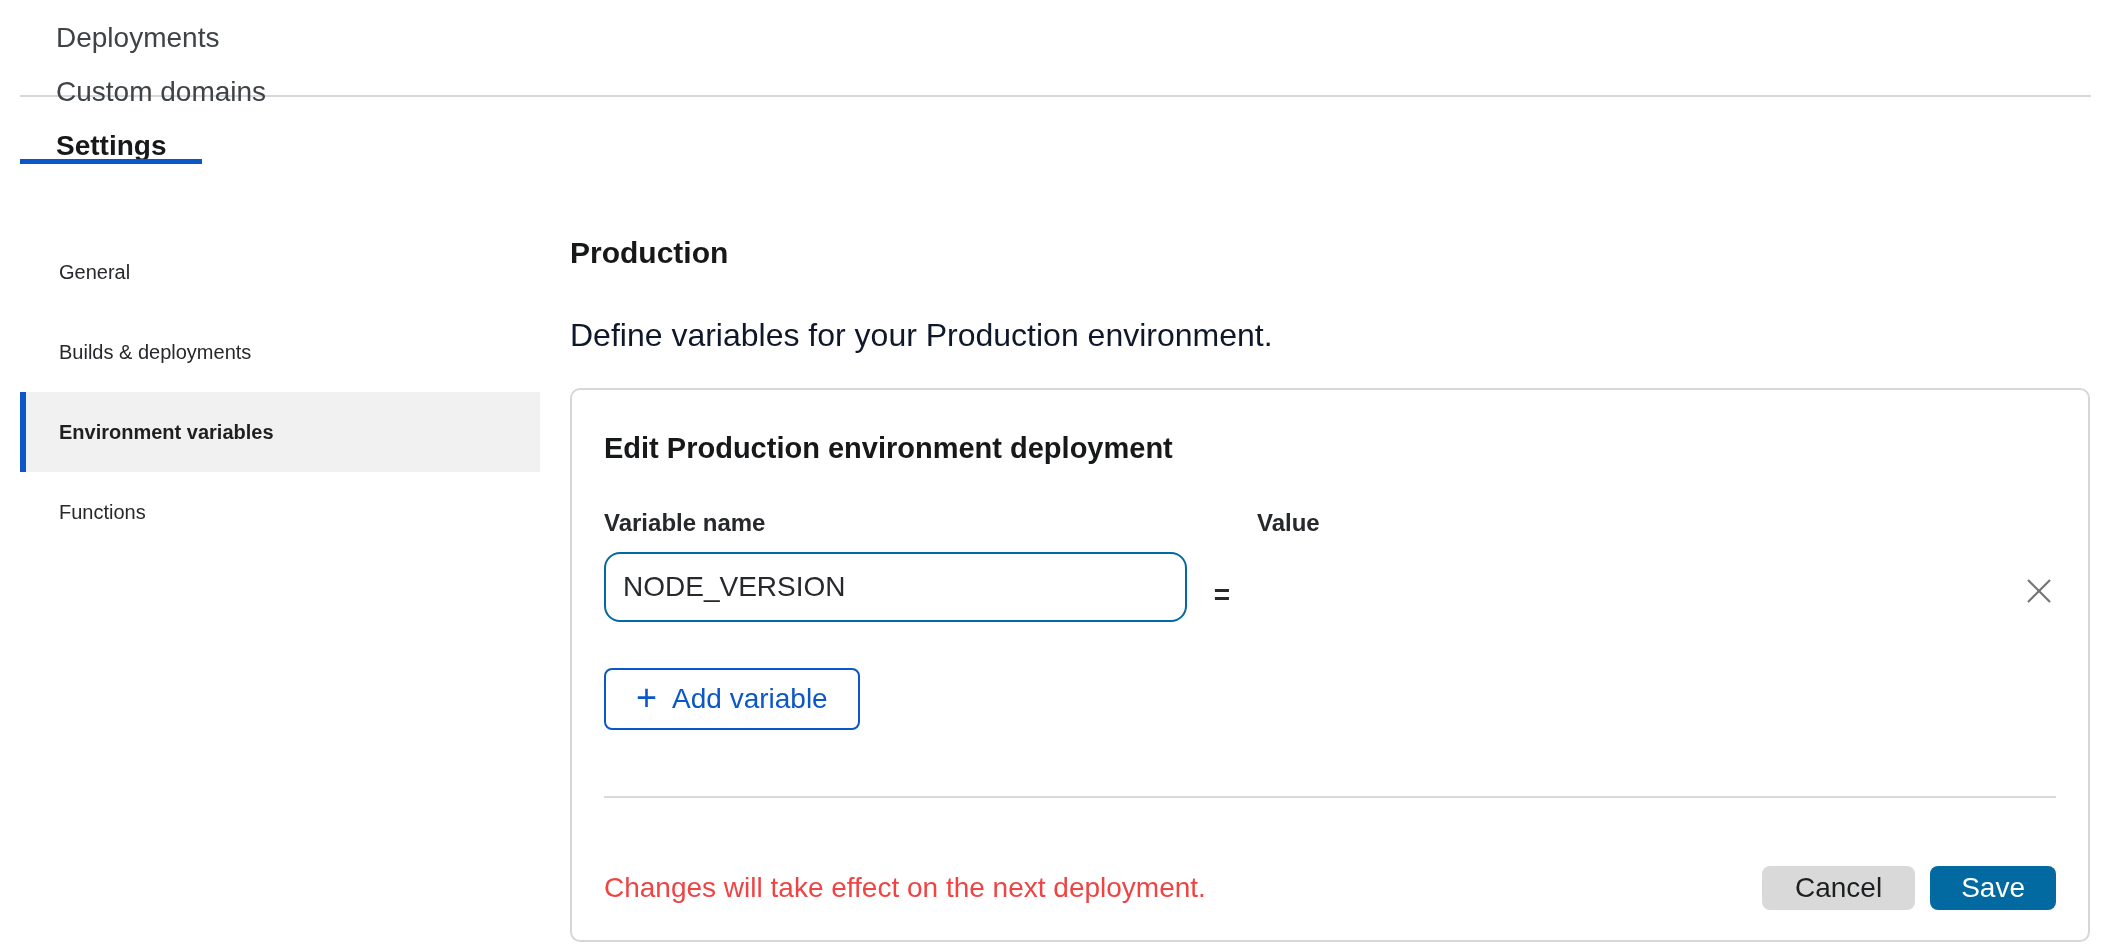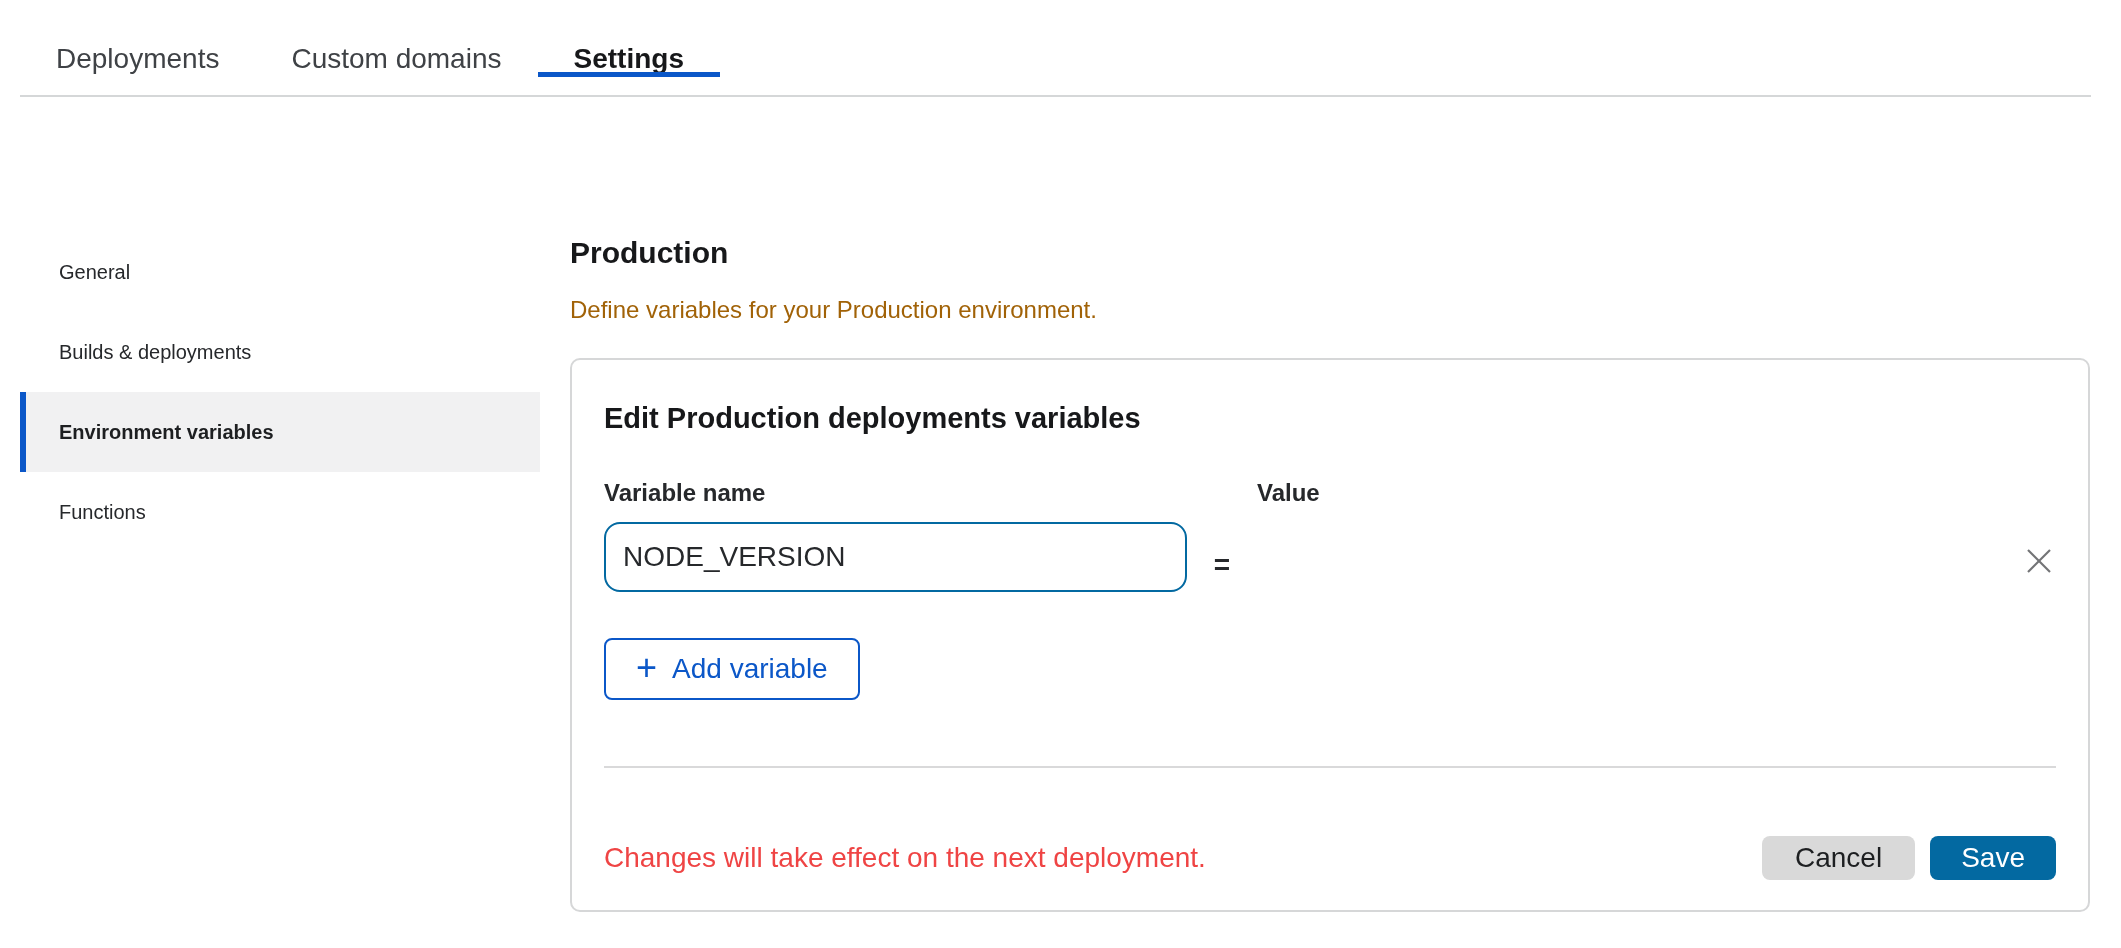--- a/index.html
+++ b/index.html
@@ -13,21 +13,22 @@
     position: relative;
   }
 
   
   .tabbar {
     position: relative;
     margin: 0 30px 6px 20px;
     height: 97px;
     border-bottom: 2px solid #d5d7d8;
     display: flex;
-    align-items: center;
+    align-items: flex-start;
+    flex-direction: column;
   }
   .tab {
     position: relative;
     display: flex;
     align-items: center;
     padding: 22px 36px 0 36px;
     font-size: 28px;
     color: #3f4246;
     cursor: pointer;
     white-space: nowrap;
@@ -68,23 +69,23 @@
 
   
   .main { flex: 1; margin-left: 30px; margin-right: 52px; }
   .page-title {
     font-size: 30px;
     font-weight: 700;
     color: #17181a;
     margin-top: 4px;
   }
   .page-subtitle {
-    font-size: 24px;
-    color: #a16207;
-    margin-top: 26px;
+    font-size: 32px;
+    color: #0f172a;
+    margin-top: 47px;
   }
 
   .card {
     margin-top: 34px;
     border: 2px solid #d6d7d8;
     border-radius: 10px;
     padding: 42px 32px 30px 32px;
     background: #fff;
   }
   .card-title {
@@ -218,21 +219,21 @@
     <div class="side-item">
       <span>Functions</span>
     </div>
   </aside>
 
   <main class="main">
     <h1 class="page-title">Production</h1>
     <p class="page-subtitle">Define variables for your Production environment.</p>
 
     <section class="card">
-      <h2 class="card-title">Edit Production deployments variables</h2>
+      <h2 class="card-title">Edit Production environment deployment</h2>
 
       <div class="fields-row">
         <div class="field-group name">
           <label class="field-label">Variable name</label>
           <input class="text-input" type="text" value="NODE_VERSION" style="">
         </div>
 
         <div class="equals-cell">=</div>
 
         <div class="field-group value">

